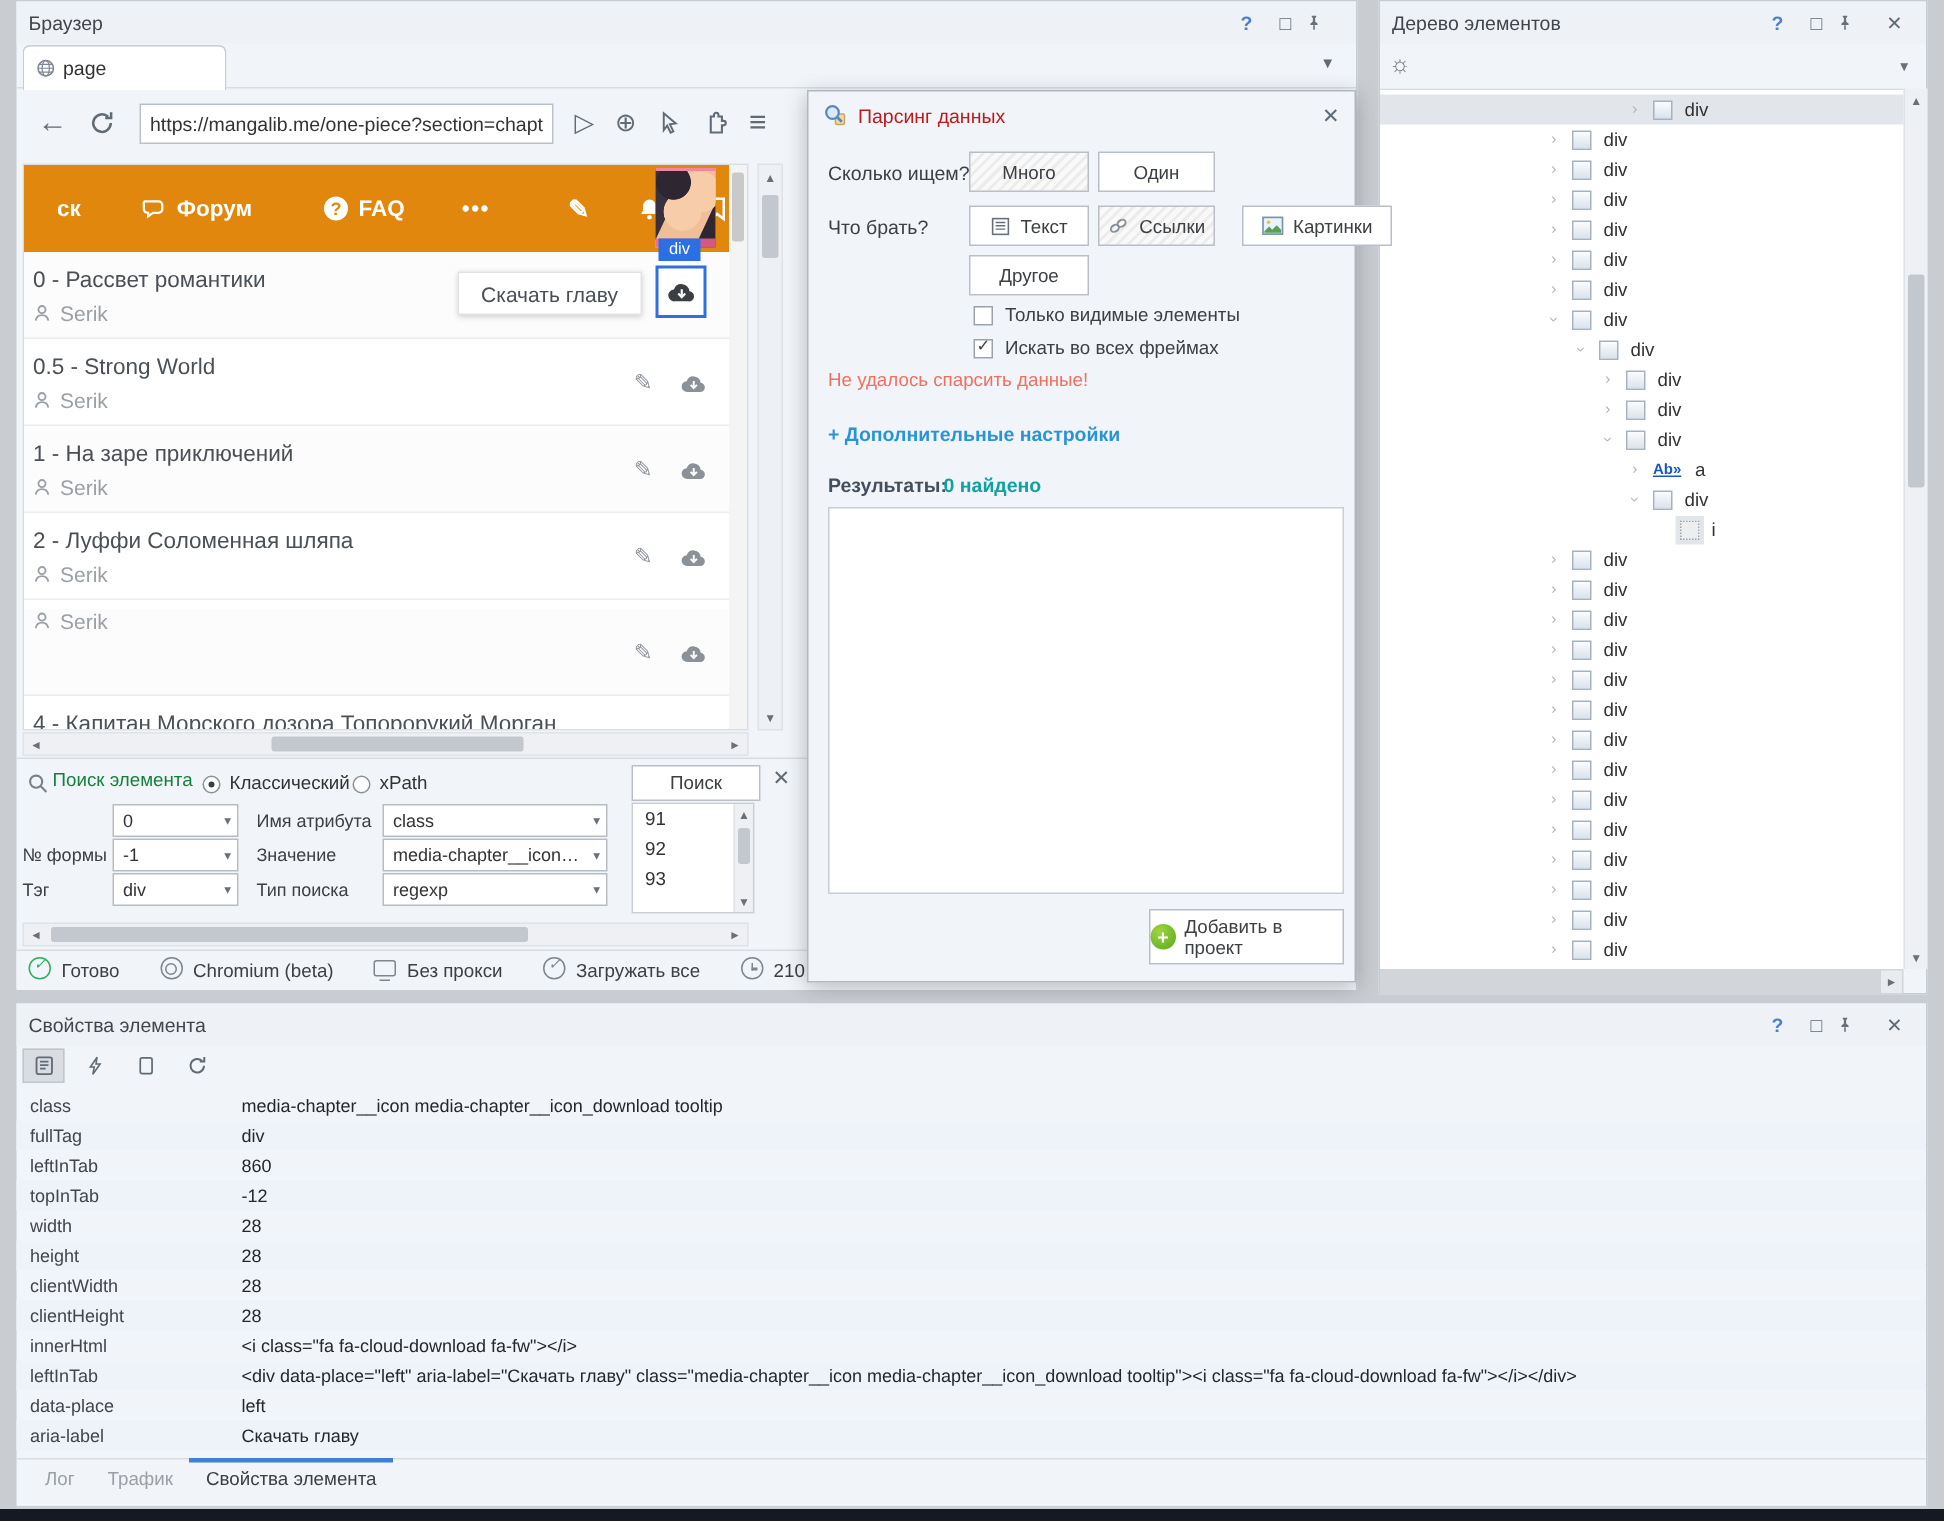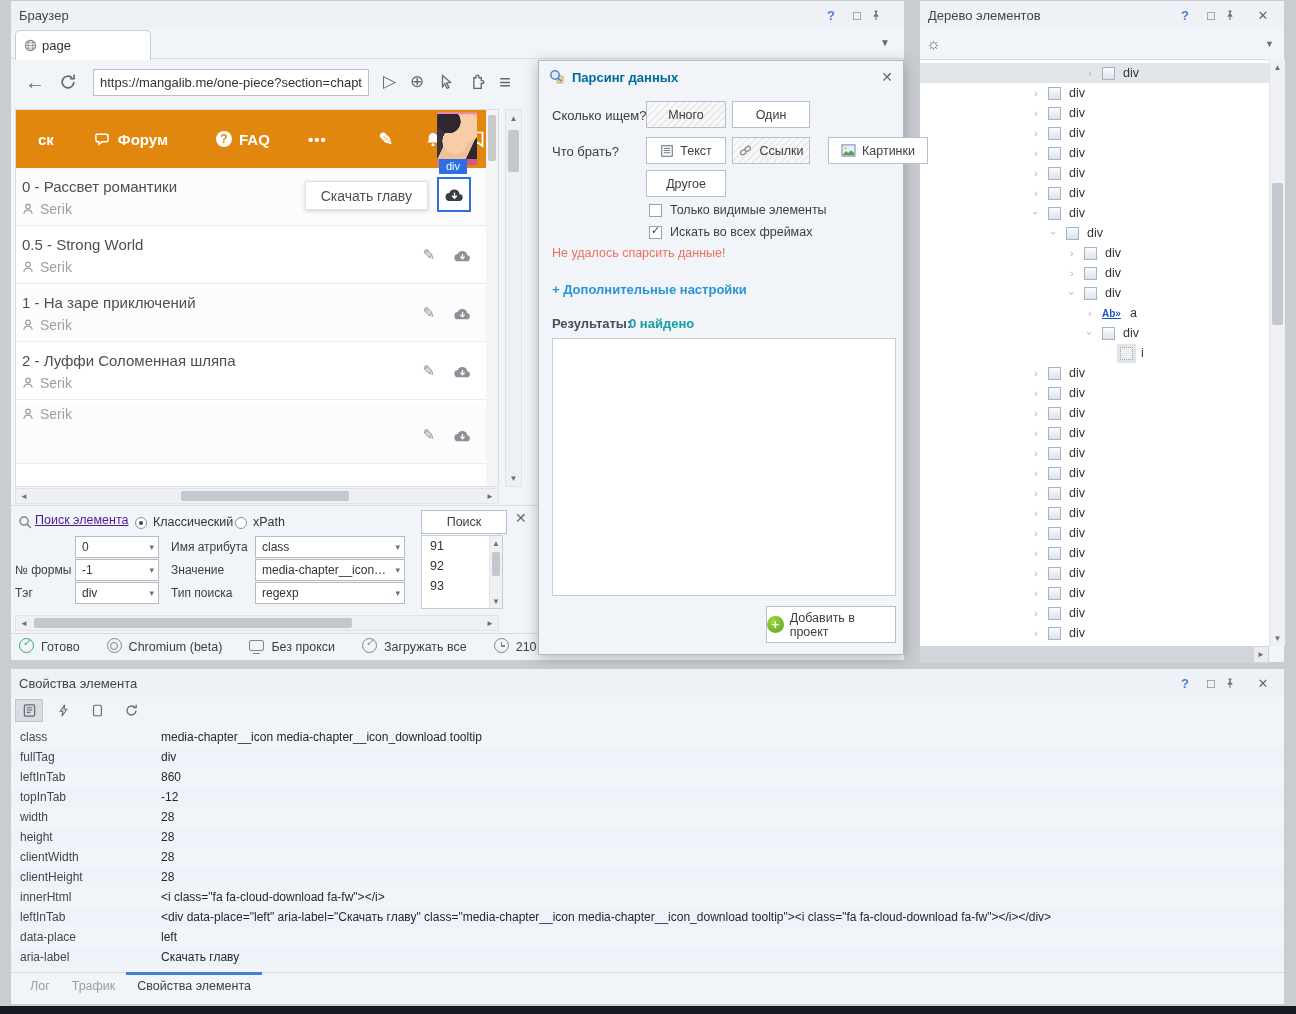--- a/index.html
+++ b/index.html
@@ -71,21 +71,21 @@
   #hsb1{left:4px;top:487px;width:484px;height:16px}
   #hsb2{left:4px;top:614px;width:484px;height:16px}
   .sbtn.l{left:1px;top:1px;bottom:1px;width:14px}
   .sbtn.r{right:1px;top:1px;bottom:1px;width:14px}
   .sbtn.u{top:1px;left:1px;right:1px;height:14px}
   .sbtn.d{bottom:1px;left:1px;right:1px;height:14px}
 
   
   #finder{position:absolute;left:0;top:504px;width:100%;height:108px;border-top:1px solid var(--line)}
   #finder .lbl{position:absolute;font-size:12px;color:#3c4043}
-  #f-link{position:absolute;left:24px;top:7px;font-size:12.5px;color:#4c1d95;text-decoration:underline}
+  #f-link{position:absolute;left:24px;top:7px;font-size:12.5px;color:#15803d;}
   .rlbl{font-size:12.5px;color:#333}
   #f-search{position:absolute;left:410px;top:4px;width:86px;height:24px}
   #f-close{position:absolute;left:504px;top:4px;font-size:14px;color:var(--icon)}
   #f-list{position:absolute;left:410px;top:29px;width:82px;height:74px;background:#fff;border:1px solid #c9ced5}
   #f-list .item{font-size:12.5px;color:#333;padding:3px 0 3px 8px}
   #f-list .vs{position:absolute;right:0;top:0;width:13px;height:100%;background:#eef0f3;border-left:1px solid #dfe3e8}
   #f-list .vs .sthumb{left:2px;right:2px;top:16px;height:24px}
 
   
   #statusbar{position:absolute;left:0;top:632px;width:100%;height:27px;border-top:1px solid var(--line);display:flex;align-items:center;padding-left:8px;background:var(--panel-bg)}
@@ -101,21 +101,21 @@
   .si-load::after{content:"✓";position:absolute;left:2.5px;top:-2px;font-size:10px;color:#7d858d}
   .si-clock{width:15px;height:15px;border:1.5px solid #7d858d;border-radius:50%}
   .si-clock::before{content:"";position:absolute;left:6px;top:2.5px;width:1.5px;height:5px;background:#7d858d}
   .si-clock::after{content:"";position:absolute;left:6px;top:6px;width:4px;height:1.5px;background:#7d858d}
   .si-coords{width:10px;height:15px;border:1.5px solid #7d858d;border-radius:3px}
   .si-coords::after{content:"";position:absolute;left:2px;right:2px;bottom:1px;height:1.5px;background:#7d858d}
 
   
   #dialog{left:538px;top:60px;width:366px;height:595px;z-index:40;box-shadow:0 3px 14px rgba(0,0,0,.25);border-color:#b2b8c0}
   #dialog .dhdr{display:flex;align-items:center;gap:7px;padding:8px 10px 4px}
-  #dialog .dtitle{font-size:13px;font-weight:bold;color:#0369a1}
+  #dialog .dtitle{font-size:13px;font-weight:normal;color:#b91c1c}
   #dialog .dclose{margin-left:auto;color:var(--icon);font-size:14px}
   .dlabel{position:absolute;font-size:13px;color:#3c4043}
   .dbtn{position:absolute;height:27px}
   #chk1,#chk2{position:absolute;display:flex;align-items:center;gap:8px;font-size:12.5px;color:#3c4043}
   #d-error{position:absolute;left:13px;top:185px;font-size:12.5px;color:var(--red)}
   #d-more{position:absolute;left:13px;top:221px;font-size:13px;font-weight:bold;color:var(--link)}
   #d-reslbl{position:absolute;left:13px;top:255px;font-size:13px;font-weight:bold;color:#41505c}
   #d-rescnt{position:absolute;left:90px;top:255px;font-size:13px;font-weight:bold;color:var(--teal)}
   #d-resbox{position:absolute;left:13px;top:277px;width:344px;height:258px;background:#fff;border:1px solid #c9ced5}
   #d-add{position:absolute;left:227px;top:545px;width:130px;height:37px}
@@ -335,20 +335,21 @@
             <span class="pencil-g">✎</span>
             <svg width="19" height="15" viewBox="0 0 19 15">
               <path d="M5.2 13.3a3.6 3.6 0 0 1-.4-7.2 4.8 4.8 0 0 1 9.3 1.1 3 3 0 0 1-.5 6.1z" fill="#8a9199"></path>
               <path d="M9.5 6v4.3M7.4 8.6l2.1 2.2 2.1-2.2" stroke="#fff" stroke-width="1.3" fill="none"></path>
             </svg>
           </div>
 
         </div>
 
         <div class="chrow">
+          <div class="chtitle">4 - Капитан Морского дозора Топорорукий Морган</div>
 
           <div class="chicons">
             <span class="pencil-g">✎</span>
             <svg width="19" height="15" viewBox="0 0 19 15">
               <path d="M5.2 13.3a3.6 3.6 0 0 1-.4-7.2 4.8 4.8 0 0 1 9.3 1.1 3 3 0 0 1-.5 6.1z" fill="#8a9199"></path>
               <path d="M9.5 6v4.3M7.4 8.6l2.1 2.2 2.1-2.2" stroke="#fff" stroke-width="1.3" fill="none"></path>
             </svg>
           </div>
 
         </div>

